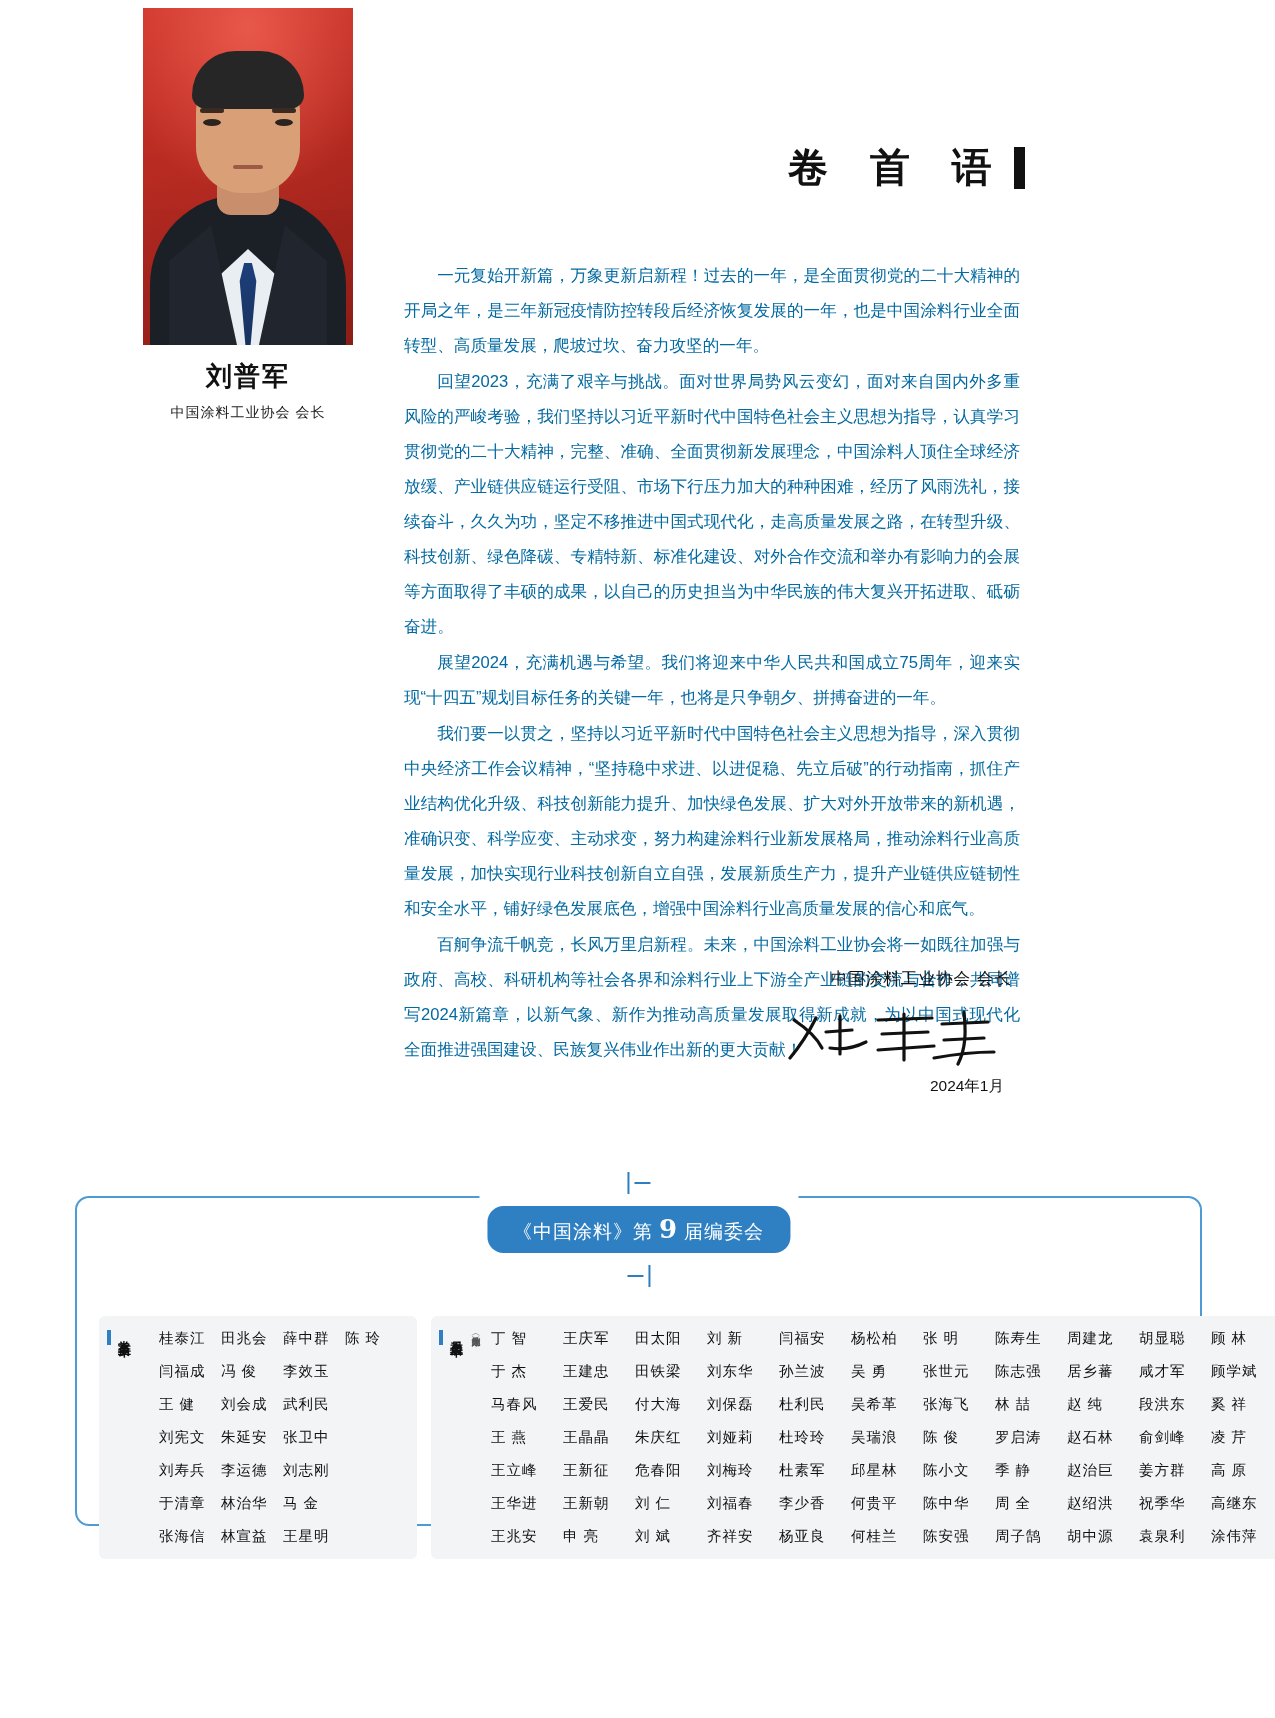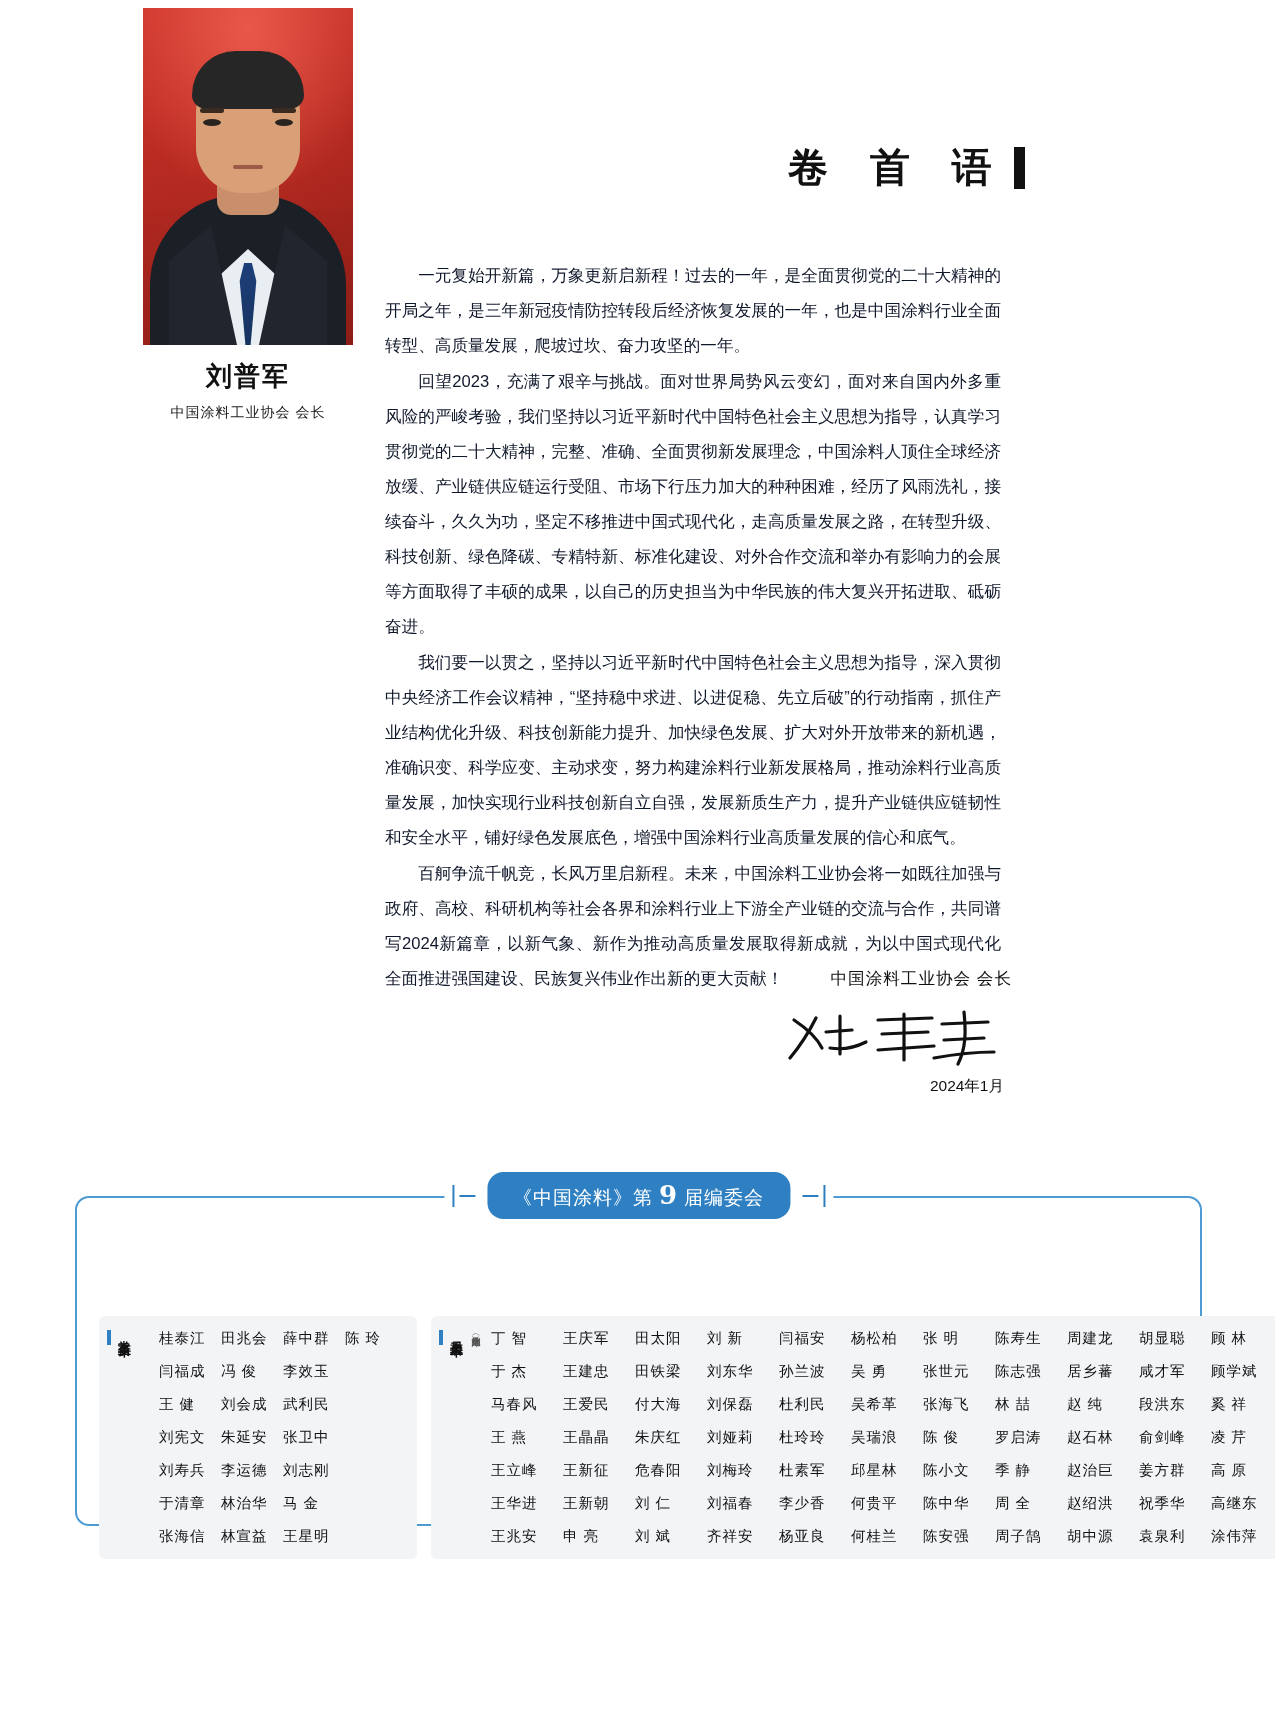--- a/index.html
+++ b/index.html
@@ -185,26 +185,26 @@
   .headline .bar {
     width: 11px;
     height: 42px;
     background: #111;
     margin-left: 8px;
   }
 
   
   .article {
     position: absolute;
-    left: 385px;
+    left: 404px;
     top: 258px;
     width: 616px;
     font-size: 16.6px;
     line-height: 35px;
-    color: #0f172a;
+    color: #0369a1;
     text-align: justify;
     text-justify: inter-ideograph;
   }
   .article p {
     margin: 0 0 1px 0;
     text-indent: 2em;
   }
 
   .signature-block {
     position: absolute;
@@ -246,20 +246,21 @@
   .board-title-wrap {
     position: absolute;
     left: 50%;
     transform: translateX(-50%);
     top: -26px;
     display: flex;
     align-items: center;
     gap: 12px;
     background: #ffffff;
     padding: 0 8px;
+    flex-direction: column;
   }
   .tick {
     width: 2px;
     height: 22px;
     background: #2f7fc0;
   }
   .tick-row {
     display: flex;
     align-items: center;
     gap: 5px;
@@ -427,20 +428,21 @@
   </div>
 
   <div class="headline">
     <span class="text">卷 首 语</span>
     <span class="bar"></span>
   </div>
 
   <div class="article">
     <p>一元复始开新篇，万象更新启新程！过去的一年，是全面贯彻党的二十大精神的开局之年，是三年新冠疫情防控转段后经济恢复发展的一年，也是中国涂料行业全面转型、高质量发展，爬坡过坎、奋力攻坚的一年。</p>
     <p>回望2023，充满了艰辛与挑战。面对世界局势风云变幻，面对来自国内外多重风险的严峻考验，我们坚持以习近平新时代中国特色社会主义思想为指导，认真学习贯彻党的二十大精神，完整、准确、全面贯彻新发展理念，中国涂料人顶住全球经济放缓、产业链供应链运行受阻、市场下行压力加大的种种困难，经历了风雨洗礼，接续奋斗，久久为功，坚定不移推进中国式现代化，走高质量发展之路，在转型升级、科技创新、绿色降碳、专精特新、标准化建设、对外合作交流和举办有影响力的会展等方面取得了丰硕的成果，以自己的历史担当为中华民族的伟大复兴开拓进取、砥砺奋进。</p>
+    <p>展望2024，充满机遇与希望。我们将迎来中华人民共和国成立75周年，迎来实现“十四五”规划目标任务的关键一年，也将是只争朝夕、拼搏奋进的一年。</p>
     <p>我们要一以贯之，坚持以习近平新时代中国特色社会主义思想为指导，深入贯彻中央经济工作会议精神，“坚持稳中求进、以进促稳、先立后破”的行动指南，抓住产业结构优化升级、科技创新能力提升、加快绿色发展、扩大对外开放带来的新机遇，准确识变、科学应变、主动求变，努力构建涂料行业新发展格局，推动涂料行业高质量发展，加快实现行业科技创新自立自强，发展新质生产力，提升产业链供应链韧性和安全水平，铺好绿色发展底色，增强中国涂料行业高质量发展的信心和底气。</p>
     <p>百舸争流千帆竞，长风万里启新程。未来，中国涂料工业协会将一如既往加强与政府、高校、科研机构等社会各界和涂料行业上下游全产业链的交流与合作，共同谱写2024新篇章，以新气象、新作为推动高质量发展取得新成就，为以中国式现代化全面推进强国建设、民族复兴伟业作出新的更大贡献！</p>
   </div>
 
   <div class="signature-block">
     <div class="sig-title">中国涂料工业协会  会长</div>
     <div class="sig-mark">
       <svg width="220" height="62" viewBox="0 0 220 62">
         <g fill="none" stroke="#111" stroke-width="3.2" stroke-linecap="round" stroke-linejoin="round">
           <path d="M12 12 C24 20, 34 28, 40 40"></path>

